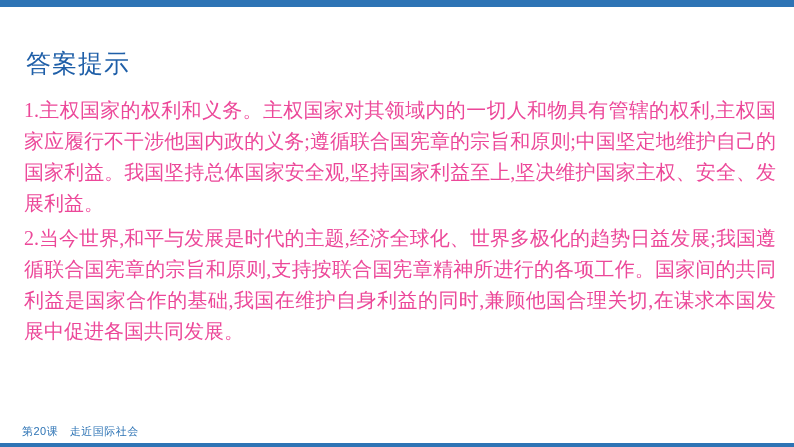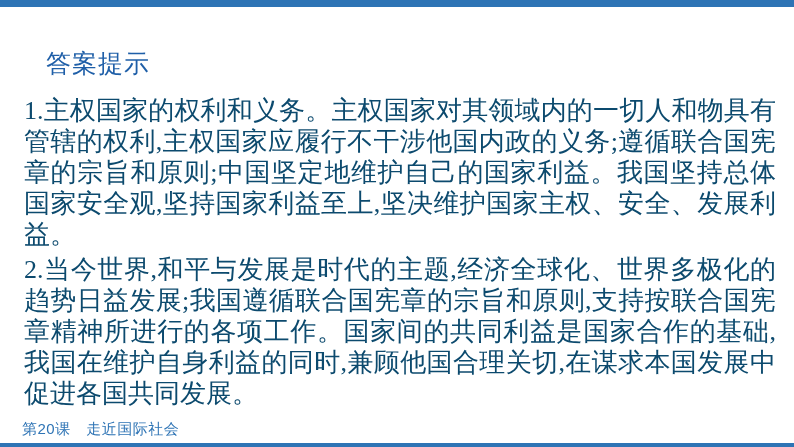--- a/index.html
+++ b/index.html
@@ -30,33 +30,32 @@
   .title {
     position: absolute;
     left: 26px;
     top: 48px;
     font-size: 25px;
     line-height: 30px;
     color: #1f5fa8;
     font-family: "Liberation Sans", sans-serif;
     letter-spacing: 1px;
     white-space: nowrap;
-    margin-left: 20px;
   }
   .body-block {
     position: absolute;
     left: 24px;
     top: 95px;
     width: 752px;
   }
   .para {
     font-family: "Liberation Serif", "DejaVu Serif", serif;
-    font-size: 26px;
+    font-size: 20px;
     line-height: 31px;
-    color: #0c4a6e;
+    color: #ec4899;
     text-align: justify;
     text-justify: inter-ideograph;
     margin: 0 0 4px 0;
   }
   .para.second {
     margin-top: 2px;
   }
   .footer {
     position: absolute;
     left: 0;
@@ -69,21 +68,21 @@
     left: 0;
     bottom: 0;
     width: 794px;
     height: 4px;
     background: #2e74b5;
   }
   .footer-text {
     position: absolute;
     left: 22px;
     bottom: 8px;
-    font-size: 15px;
+    font-size: 11px;
     color: #2e74b5;
     font-family: "Liberation Sans", sans-serif;
     white-space: nowrap;
     letter-spacing: 0.5px;
   }
 </style>
 </head>
 <body>
 
 <div class="slide">

